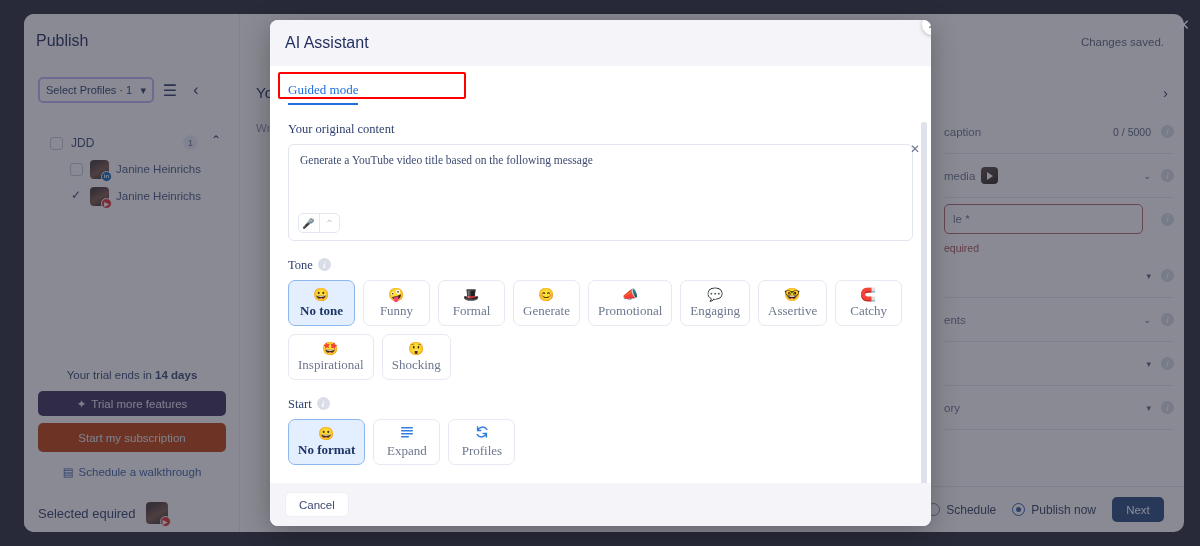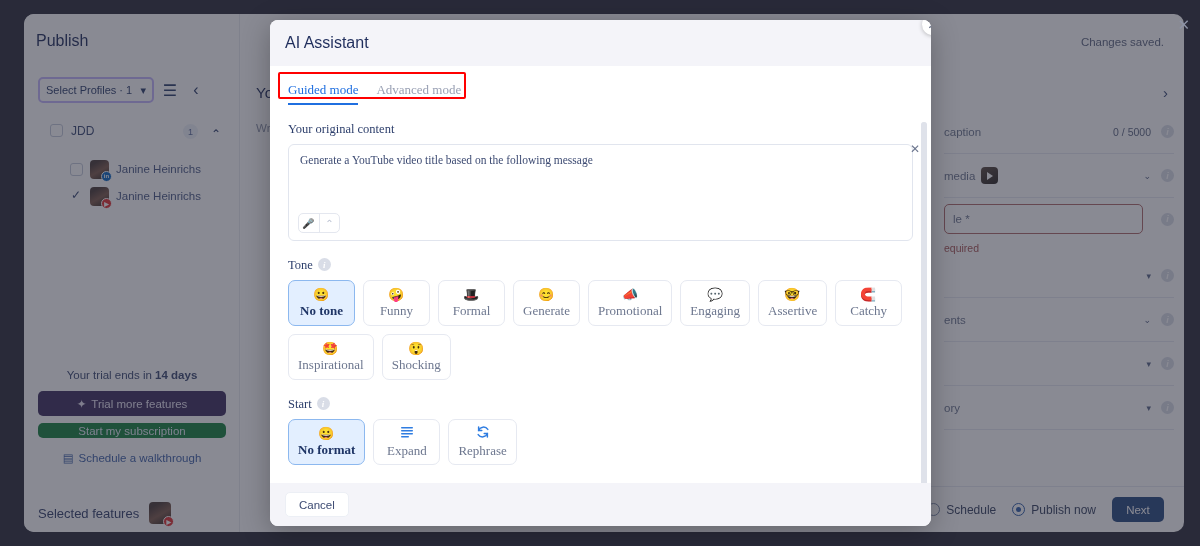--- a/index.html
+++ b/index.html
@@ -46,23 +46,23 @@
     display: flex; align-items: center; justify-content: space-between;
     padding: 0 6px;
     font-size: 11px; color: #2c3e6b;
   }
   .icon-btn-sm {
     width: 20px; height: 20px;
     display: flex; align-items: center; justify-content: center;
     color: #2c3e6b;
   }
   .group-row {
-    position: absolute; left: 26px; top: 110px;
+    position: absolute; left: 26px; top: 116px;
     width: 176px;
-    display: flex; align-items: flex-start; gap: 8px;
+    display: flex; align-items: flex-end; gap: 8px;
     font-size: 12px; color: #3a4a74;
   }
   .chk {
     width: 13px; height: 13px;
     border: 1px solid #c4cada; border-radius: 3px;
     flex: none;
   }
   .chk.checked { border-color: transparent; color: #2c3e6b; position: relative; }
   .chk.checked::after {
     content: "✓"; position: absolute; left: 0px; top: -3px;
@@ -104,22 +104,22 @@
   }
   .trial-text { font-size: 11.5px; color: #3c4a72; }
   .trial-text b { font-weight: bold; }
   .btn-trial {
     margin-top: 10px; height: 25px; border-radius: 5px;
     background: #3c2d5e; color: #e8e4f2;
     font-size: 11.5px;
     display: flex; align-items: center; justify-content: center; gap: 5px;
   }
   .btn-sub {
-    margin-top: 7px; height: 15px; border-radius: 5px;
-    background: #15803d; color: #e4eaf4;
+    margin-top: 7px; height: 29px; border-radius: 5px;
+    background: #c2410c; color: #e4eaf4;
     font-size: 11.5px;
     display: flex; align-items: center; justify-content: center;
   }
   .btn-walk {
     margin-top: 7px; height: 25px; border-radius: 5px;
     color: #3f62a8; font-size: 11.5px;
     display: flex; align-items: center; justify-content: center; gap: 5px;
   }
   .selected-profiles {
     position: absolute; left: 14px; top: 488px;
@@ -411,21 +411,21 @@
             <span>Trial more features</span>
           </div>
           <div class="btn-sub">Start my subscription</div>
           <div class="btn-walk">
             <span>▤</span>
             <span>Schedule a walkthrough</span>
           </div>
         </div>
 
         <div class="selected-profiles">
-          <span class="lbl">Selected features</span>
+          <span class="lbl">Selected equired</span>
           <div class="avatar" style="width:22px;height:22px;">
               <span class="net yt">▶</span>
             </div>
         </div>
       </div>
 
       <div class="app-main">
         <div class="changes-saved">Changes saved.</div>
         <div class="post-header">
           <span>Your post</span>
@@ -514,21 +514,20 @@
   <div class="modal">
     <div class="modal-header">
       <span>AI Assistant</span>
     </div>
     <div class="modal-close">✕</div>
 
     <div class="modal-body">
 
       <div class="tabs">
         <div class="tab active">Guided mode</div>
-        <div class="tab inactive">Advanced mode</div>
       </div>
 
       <div class="section-label">
         <span>Your original content</span>
       </div>
       <div class="textarea-wrap">
         <div class="ta-text">Generate a YouTube video title based on the following message</div>
         <div class="ta-clear">✕</div>
         <div class="mic-group">
           <div>🎤</div>
@@ -605,21 +604,21 @@
         </div>
         <div class="chip">
           <span class="fmt-icon">
             <svg width="14" height="14" viewBox="0 0 16 16" fill="none" stroke="#2f7de1" stroke-width="1.7" stroke-linecap="round">
                 <path d="M13.5 5A6 6 0 0 0 3 6.2"></path>
                 <path d="M2.5 11A6 6 0 0 0 13 9.8"></path>
                 <path d="M3 2.4V6.2H6.6"></path>
                 <path d="M13 13.6V9.8H9.4"></path>
               </svg>
           </span>
-          <span class="cl">Rephrase</span>
+          <span class="cl">Profiles</span>
         </div>
       </div>
 
       <div class="scrollbar">
         <div class="thumbbar"></div>
       </div>
     </div>
 
     <div class="modal-footer">
       <div class="btn-cancel">Cancel</div>

